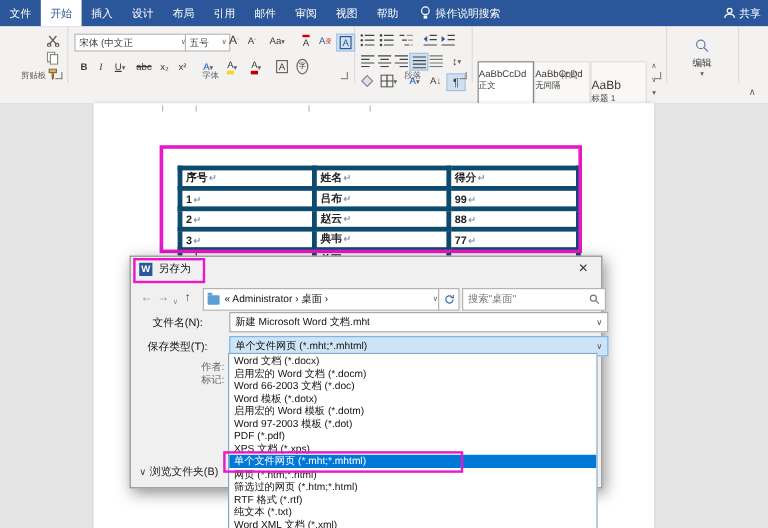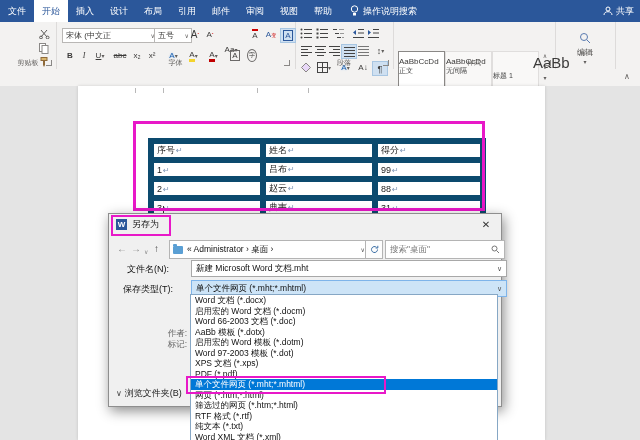--- a/index.html
+++ b/index.html
@@ -18,37 +18,37 @@
   .grp{position:absolute;top:0;height:47px;border-right:1px solid #dddbda;}
   .glabel{position:absolute;bottom:1px;left:0;right:0;text-align:center;font-size:7px;color:#605e5c;}
   .launcher{position:absolute;bottom:3px;width:5px;height:5px;border-right:1px solid #8a8886;border-bottom:1px solid #8a8886;}
   .ibox{position:absolute;width:14px;height:13px;display:flex;align-items:center;justify-content:center;}
   .ibox.pressed{background:#cfe0f1;border:1px solid #a8c6e2;}
   .combo{position:absolute;height:13px;background:#fff;border:1px solid #b9b7b5;display:flex;align-items:center;padding:0 3px;font-size:8px;white-space:nowrap;overflow:hidden;}
   .combo .cv{position:absolute;right:2px;color:#605e5c;font-size:6px;}
   .chip{position:absolute;top:29px;width:45px;height:36px;background:#f9f8f7;border:1px solid #e0dedd;text-align:left;}
   .chip.sel{border:1px solid #8a8886;background:#fff;}
   .chip .pv{font-size:8px;margin-top:5px;}
-  .chip .pv.big{font-size:15px;margin-top:2px;padding-left:40px;}
+  .chip .pv.big{font-size:10px;margin-top:14px;}
   .chip .lb{font-size:7px;color:#444;}
   .chev:after{content:"∨";} .dna:after{content:"▾";font-size:6px;}
   .upc:after{content:"∧";}
   .clip{width:15px;height:19px;background:#c79a5d;border:1px solid #8f6a39;border-radius:2px;position:relative;margin:0 auto;}
   .clip:before{content:"";position:absolute;left:3px;top:-2px;width:7px;height:3px;background:#9c9a98;border-radius:1px;}
   .clip:after{content:"";position:absolute;left:3px;top:3px;width:9px;height:13px;background:#fff;border:1px solid #b5b3b1;}
   .mini{position:absolute;left:36px;width:16px;height:12px;display:flex;align-items:center;justify-content:center;}
   .bar-y{border-bottom:3px solid #f3d32c;} .bar-r{border-bottom:3px solid #c00000;} .bar-b{color:#1f62b0;text-shadow:0 0 2px #9cc3ec;}
   .boxA{border:1px solid #6b6968;padding:0 1px;line-height:9px;}
   svg{display:block;}
   
   #doc{left:0;top:86px;width:640px;height:354px;background:#e4e4e4;}
   #page{position:absolute;left:78px;top:0;width:467px;height:354px;background:#fff;box-shadow:0 0 3px rgba(0,0,0,.15);}
   .tick{position:absolute;top:2px;width:1px;height:5px;background:#b8b8b8;}
   #wtable{position:absolute;left:70px;top:52px;border-collapse:collapse;table-layout:fixed;}
-  #wtable td{border:6px solid #0c4a6e;height:12px;font-size:9px;color:#222;padding:0 0 0 3px;white-space:nowrap;overflow:hidden;}
+  #wtable td{border:4px solid #0c4a6e;height:12px;font-size:9px;color:#222;padding:0 0 0 3px;white-space:nowrap;overflow:hidden;font-weight:bold;}
   .mk{color:#7d94b5;font-size:8px;margin-left:1px;}
   #cursor{position:absolute;left:85px;top:120px;width:1px;height:11px;background:#333;}
   
   .anno{position:absolute;border:3px solid #e818c8;pointer-events:none;}
   .anno.thin{border-width:2px;}
   
   #dlg{left:108px;top:213px;width:392px;height:192px;background:#f0f0f0;border:1px solid #8e8e8e;
        box-shadow:2px 4px 12px rgba(0,0,0,.45);z-index:10;font-size:9px;color:#111;}
   #dlg-title{position:absolute;left:0;top:0;right:0;height:21px;display:flex;align-items:center;padding-left:7px;gap:5px;}
   .wicon{width:11px;height:11px;background:#2b579a;color:#fff;font-size:8px;font-weight:bold;display:flex;align-items:center;justify-content:center;}
@@ -57,21 +57,21 @@
   #addr{position:absolute;left:60px;top:26px;width:192px;height:17px;background:#fff;border:1px solid #b4b4b4;display:flex;align-items:center;gap:4px;padding:0 3px;font-size:8.5px;}
   .folder{width:10px;height:8px;background:#5a9fd4;border-radius:1px;position:relative;}
   .folder:before{content:"";position:absolute;left:0;top:-2px;width:4px;height:2px;background:#5a9fd4;border-radius:1px 1px 0 0;}
   #refresh{position:absolute;left:256px;top:26px;width:16px;height:17px;border:1px solid #b4b4b4;background:#fdfdfd;display:flex;align-items:center;justify-content:center;}
   #searchbox{position:absolute;left:276px;top:26px;width:110px;height:17px;background:#fff;border:1px solid #b4b4b4;display:flex;align-items:center;padding:0 4px;color:#777;font-size:8.5px;}
   #searchbox svg{margin-left:auto;}
   .flabel{position:absolute;left:0;width:78px;text-align:center;font-size:9px;color:#111;}
   .fcombo{position:absolute;left:82px;width:306px;height:15px;background:#fff;border:1px solid #a8a8a8;display:flex;align-items:center;padding:0 4px;font-size:8.5px;white-space:nowrap;}
   .fcombo .cv{margin-left:auto;color:#555;font-size:7px;}
   .fcombo.hl{background:#cde4f7;border-color:#7eb4ea;}
-  .meta{position:absolute;left:0;width:78px;text-align:right;font-size:8.5px;color:#666;margin-top:28px;}
+  .meta{position:absolute;left:0;width:78px;text-align:right;font-size:8.5px;color:#666;}
   #browse{position:absolute;left:7px;top:173px;font-size:9px;color:#222;display:flex;gap:3px;align-items:center;}
   #browse .chev{font-size:8px;color:#444;}
   
   #ddl{left:190px;top:294px;width:306px;height:146px;background:#fff;border:1px solid #86a7c5;z-index:12;overflow:hidden;}
   .opt{height:10.5px;line-height:10.5px;font-size:8.5px;color:#111;padding-left:4px;white-space:nowrap;}
   .opt.sel{background:#0078d7;color:#fff;}
 </style>
 </head>
 <body>
 
@@ -140,21 +140,21 @@
           <span class="cv chev"></span>
       </div>
       <div class="ibox" style="left:132px;top:6px;">
           <span style="font-size:10px;">A</span>
           <span style="font-size:5px;color:#c00;">ˆ</span>
         </div>
       <div class="ibox" style="left:147px;top:6px;">
           <span style="font-size:8px;">A</span>
           <span style="font-size:5px;color:#c00;">ˇ</span>
         </div>
-      <div class="ibox" style="left:166px;top:21px;width:18px;">
+      <div class="ibox" style="left:166px;top:6px;width:18px;">
           <span>Aa</span>
           <span class="dna" style="color:#605e5c;"></span>
         </div>
       <div class="ibox" style="left:192px;top:6px;">
           <span style="border-top:2px solid #c00;">A</span>
         </div>
       <div class="ibox" style="left:208px;top:6px;">
           <span style="color:#2b579a;">A</span>
           <span style="font-size:5px;color:#c00;">变</span>
         </div>
@@ -359,21 +359,21 @@
           <td><span>99</span><span class="mk">↵</span></td>
         </tr>
         <tr>
           <td><span>2</span><span class="mk">↵</span></td>
           <td><span>赵云</span><span class="mk">↵</span></td>
           <td><span>88</span><span class="mk">↵</span></td>
         </tr>
         <tr>
           <td><span>3</span><span class="mk">↵</span></td>
           <td><span>典韦</span><span class="mk">↵</span></td>
-          <td><span>31</span><span class="mk">↵</span></td>
+          <td><span>77</span><span class="mk">↵</span></td>
         </tr>
         <tr>
           <td><span>4</span><span class="mk">↵</span></td>
           <td><span>关羽</span><span class="mk">↵</span></td>
           <td><span>66</span><span class="mk">↵</span></td>
         </tr>
       </tbody>
         </table>
       <div id="cursor"></div>
     </div>
@@ -434,25 +434,25 @@
       <span>浏览文件夹(B)</span>
     </div>
   </div>
 
   <div class="anno thin" style="left:111px;top:215px;width:56px;height:17px;z-index:11;"></div>
 
   <div id="ddl" class="abs">
     <div class="opt">Word 文档 (*.docx)</div>
     <div class="opt">启用宏的 Word 文档 (*.docm)</div>
     <div class="opt">Word 66-2003 文档 (*.doc)</div>
-    <div class="opt">AaBb 模板 (*.dotx)</div>
+    <div class="opt">Word 模板 (*.dotx)</div>
     <div class="opt">启用宏的 Word 模板 (*.dotm)</div>
     <div class="opt">Word 97-2003 模板 (*.dot)</div>
+    <div class="opt">PDF (*.pdf)</div>
     <div class="opt">XPS 文档 (*.xps)</div>
-    <div class="opt">PDF (*.pdf)</div>
     <div class="opt sel">单个文件网页 (*.mht;*.mhtml)</div>
     <div class="opt">网页 (*.htm;*.html)</div>
     <div class="opt">筛选过的网页 (*.htm;*.html)</div>
     <div class="opt">RTF 格式 (*.rtf)</div>
     <div class="opt">纯文本 (*.txt)</div>
     <div class="opt">Word XML 文档 (*.xml)</div>
   </div>
 
   <div class="anno thin" style="left:186px;top:376px;width:196px;height:14px;z-index:13;"></div>
 

